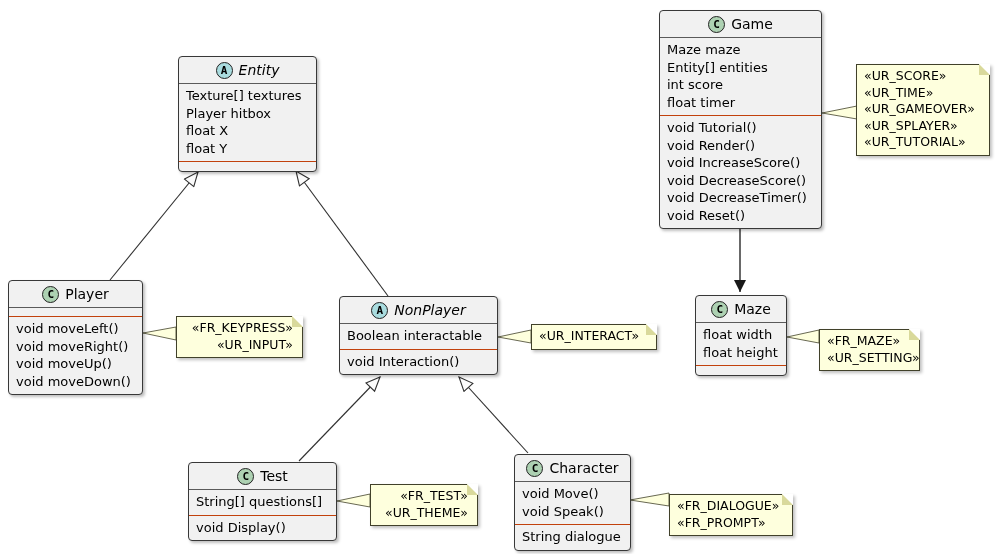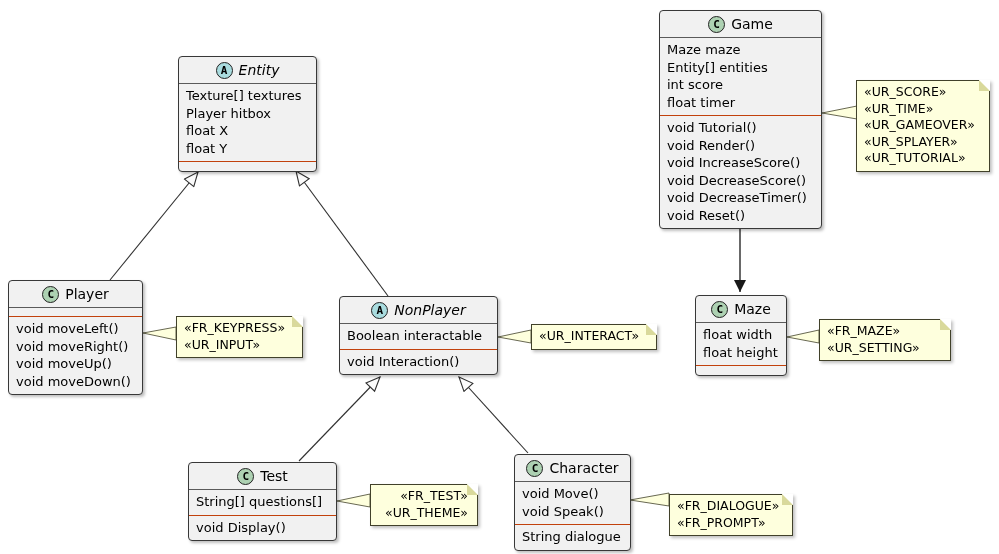--- a/index.html
+++ b/index.html
@@ -164,38 +164,38 @@
     </div>
     <div class="compart">
       <div class="member">void Move()</div>
       <div class="member">void Speak()</div>
     </div>
     <div class="compart">
       <div class="member">String dialogue</div>
     </div>
   </div>
 
-  <div class="note" style="left:856px;top:80px;width:134px;">
+  <div class="note" style="left:856px;top:64px;width:134px;">
     <div class="note-line">«UR_SCORE»</div>
     <div class="note-line">«UR_TIME»</div>
     <div class="note-line">«UR_GAMEOVER»</div>
     <div class="note-line">«UR_SPLAYER»</div>
     <div class="note-line">«UR_TUTORIAL»</div>
   </div>
 
-  <div class="note" style="left:176px;top:316px;width:127px;">
+  <div class="note" style="left:176px;top:316px;width:127px;text-align:right;">
     <div class="note-line">«FR_KEYPRESS»</div>
     <div class="note-line">«UR_INPUT»</div>
   </div>
 
   <div class="note" style="left:531px;top:324px;width:126px;">
     <div class="note-line">«UR_INTERACT»</div>
   </div>
 
-  <div class="note" style="left:819px;top:319px;width:132px;">
+  <div class="note" style="left:819px;top:329px;width:101px;">
     <div class="note-line">«FR_MAZE»</div>
     <div class="note-line">«UR_SETTING»</div>
   </div>
 
   <div class="note" style="left:370px;top:484px;width:108px;text-align:right;">
     <div class="note-line">«FR_TEST»</div>
     <div class="note-line">«UR_THEME»</div>
   </div>
 
   <div class="note" style="left:669px;top:482px;width:124px;margin-top:12px;">

